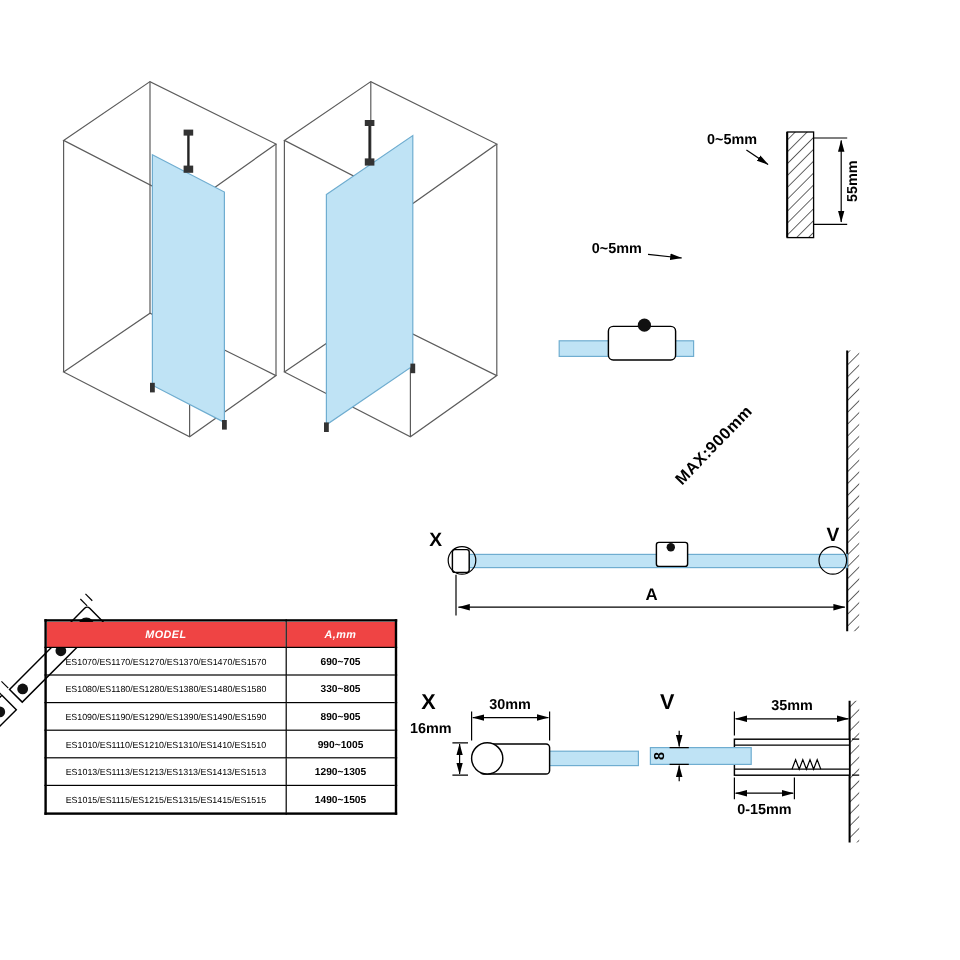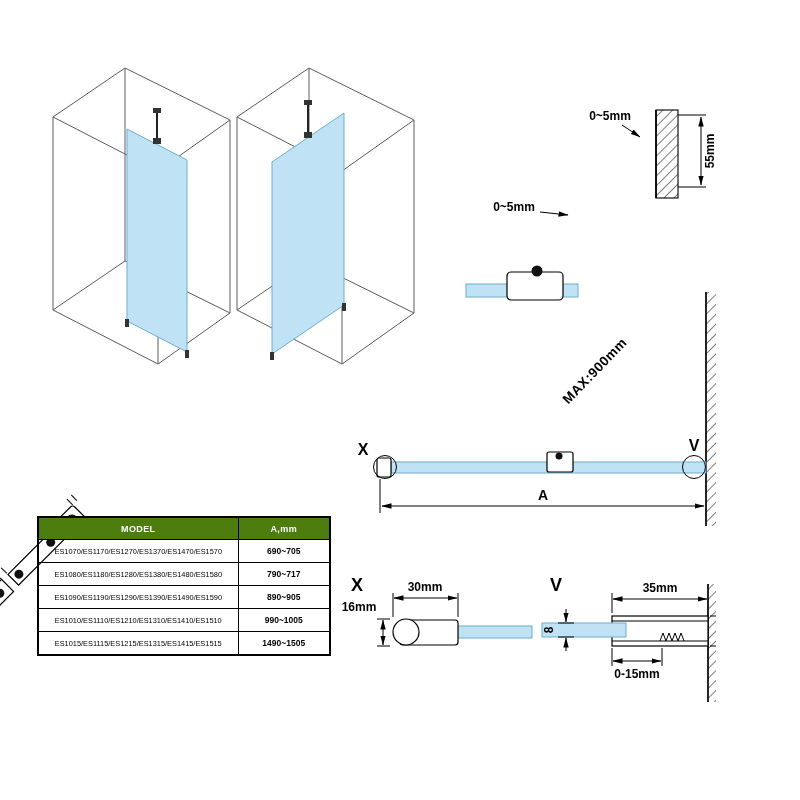--- a/index.html
+++ b/index.html
@@ -14,21 +14,21 @@
   .frame{stroke:#5c5c5c;stroke-width:1;fill:none;}
   .part{fill:#fff;stroke:#000;stroke-width:1.2;}
   .thin{stroke:#000;stroke-width:1;fill:none;}
   .heavy{stroke:#000;stroke-width:1.7;fill:none;}
   .dimline{stroke:#000;stroke-width:1;fill:none;}
   .screw{fill:#111;stroke:none;}
   .mount{fill:#333;stroke:none;}
   .glass-stroke{stroke:#6fadd0;stroke-width:1;}
   .spec-table{position:absolute;left:37px;top:516px;width:292px;border-collapse:collapse;table-layout:fixed;border:2px solid #000;}
   .spec-table th,.spec-table td{border:1px solid #000;text-align:center;vertical-align:middle;padding:0;overflow:hidden;white-space:nowrap;}
-  .spec-table th{background:#4d7c0f;color:#fff;font-size:9px;height:21px;letter-spacing:.4px;}
+  .spec-table th{background:#ef4444;color:#fff;font-size:9px;height:21px;letter-spacing:.4px;font-style:italic;}
   .spec-table td{height:22px;font-size:7.4px;color:#000;}
   .spec-table td.a-val{font-size:8.5px;font-weight:bold;}
 </style>
 </head>
 <body>
 
 <div class="stage">
 
 <svg width="800" height="800" viewBox="0 0 800 800">
   <defs>
@@ -185,30 +185,34 @@
       <th>A,mm</th>
     </tr>
   </thead>
   <tbody>
     <tr>
           <td>ES1070/ES1170/ES1270/ES1370/ES1470/ES1570</td>
           <td class="a-val">690~705</td>
         </tr>
     <tr>
           <td>ES1080/ES1180/ES1280/ES1380/ES1480/ES1580</td>
-          <td class="a-val">790~717</td>
+          <td class="a-val">330~805</td>
         </tr>
     <tr>
           <td>ES1090/ES1190/ES1290/ES1390/ES1490/ES1590</td>
           <td class="a-val">890~905</td>
         </tr>
     <tr>
           <td>ES1010/ES1110/ES1210/ES1310/ES1410/ES1510</td>
           <td class="a-val">990~1005</td>
         </tr>
     <tr>
+          <td>ES1013/ES1113/ES1213/ES1313/ES1413/ES1513</td>
+          <td class="a-val">1290~1305</td>
+        </tr>
+    <tr>
           <td>ES1015/ES1115/ES1215/ES1315/ES1415/ES1515</td>
           <td class="a-val">1490~1505</td>
         </tr>
   </tbody>
 </table>
 
 </div>
 
 </body></html>

